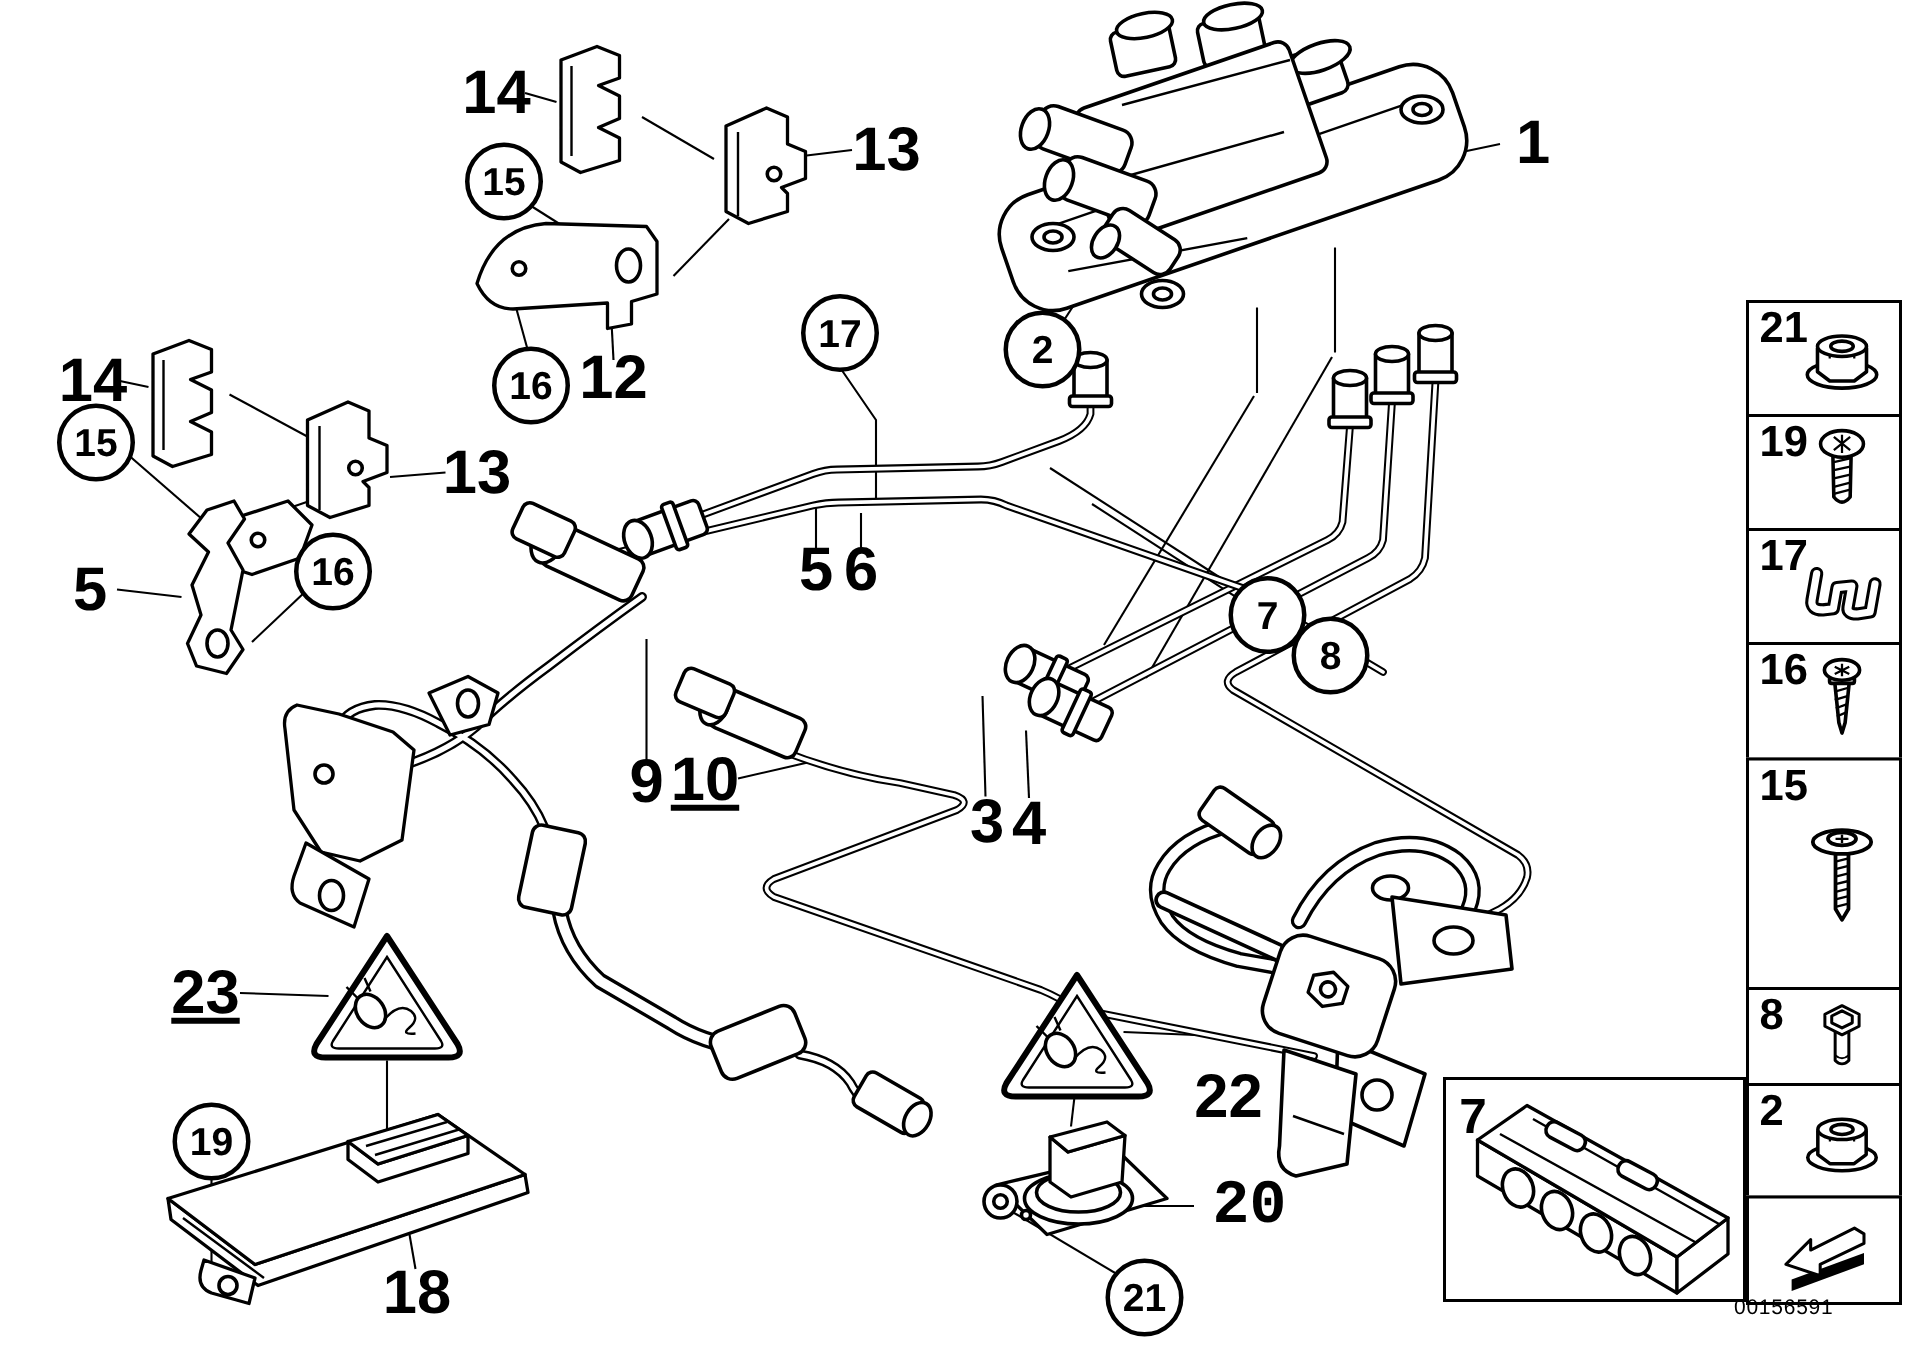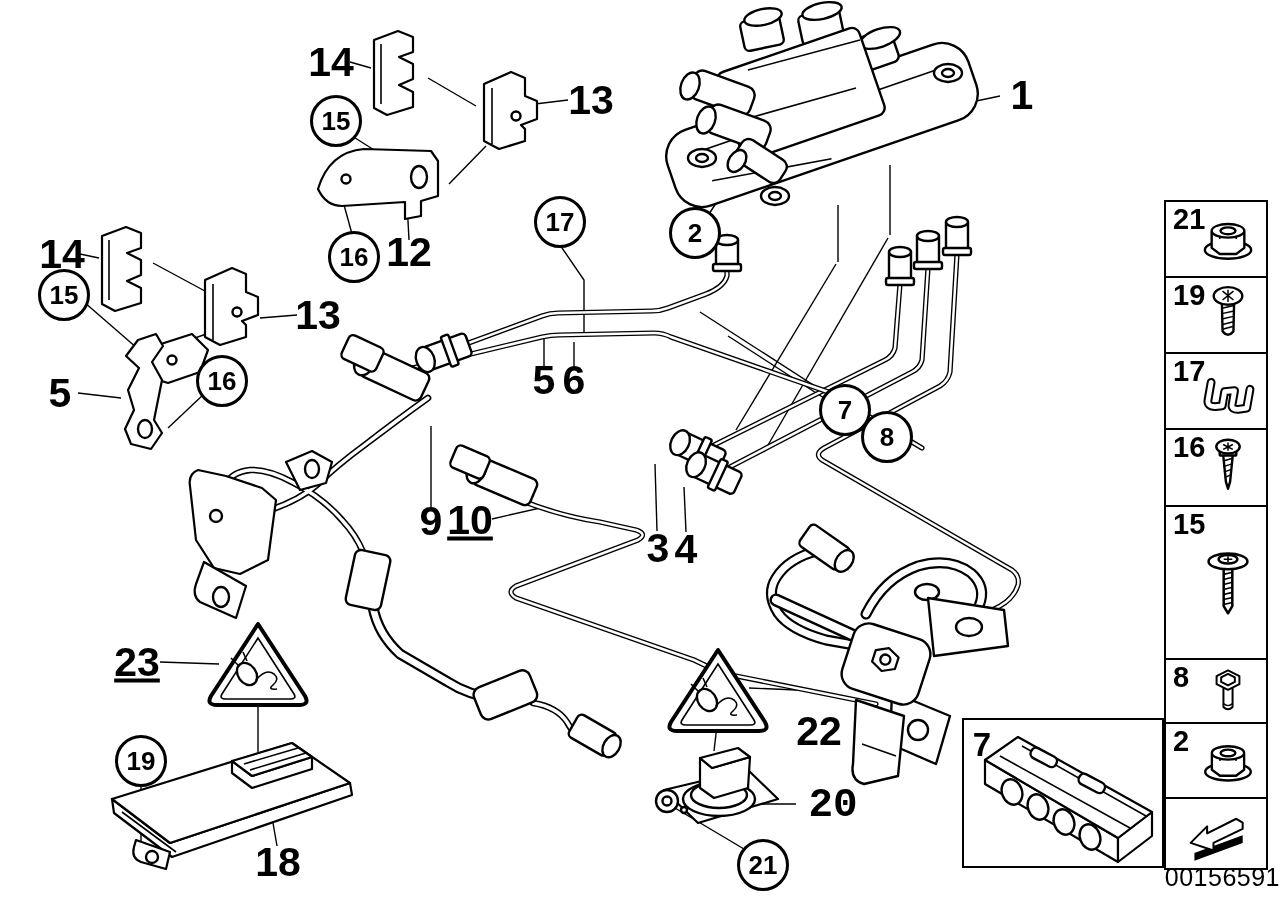--- a/index.html
+++ b/index.html
@@ -34,22 +34,22 @@
   .k{fill:#fff;stroke:#000;stroke-width:3.5;stroke-linejoin:round;}
   .s{fill:none;stroke:#000;stroke-width:2.2;}
   .co{fill:none;stroke:#000;stroke-width:13;stroke-linecap:round;stroke-linejoin:round;}
   .ci{fill:none;stroke:#fff;stroke-width:7;stroke-linecap:round;stroke-linejoin:round;}
   .af{fill:#fff;stroke:#000;stroke-width:3.2;stroke-linejoin:round;}
   .ab{fill:#000;}
   
   #inset-box{position:absolute;left:962px;top:718px;width:202px;height:150px;border:2.2px solid #000;
            box-sizing:border-box;background:transparent;z-index:3;}
   
-  #part-number{position:absolute;left:1156px;top:863px;width:124px;text-align:right;
-           font-size:25px;letter-spacing:.5px;z-index:5;}
+  #part-number{position:absolute;left:1156px;top:863px;width:124px;text-align:left;
+           font-size:14px;letter-spacing:.5px;z-index:5;}
 </style>
 </head>
 <body>
 
 <div id="canvas">
 
 <svg id="art" width="1287" height="910" viewBox="0 0 1287 910">
 
   <g>
     <path class="ld" d="M1000,96 L962,104"></path>

